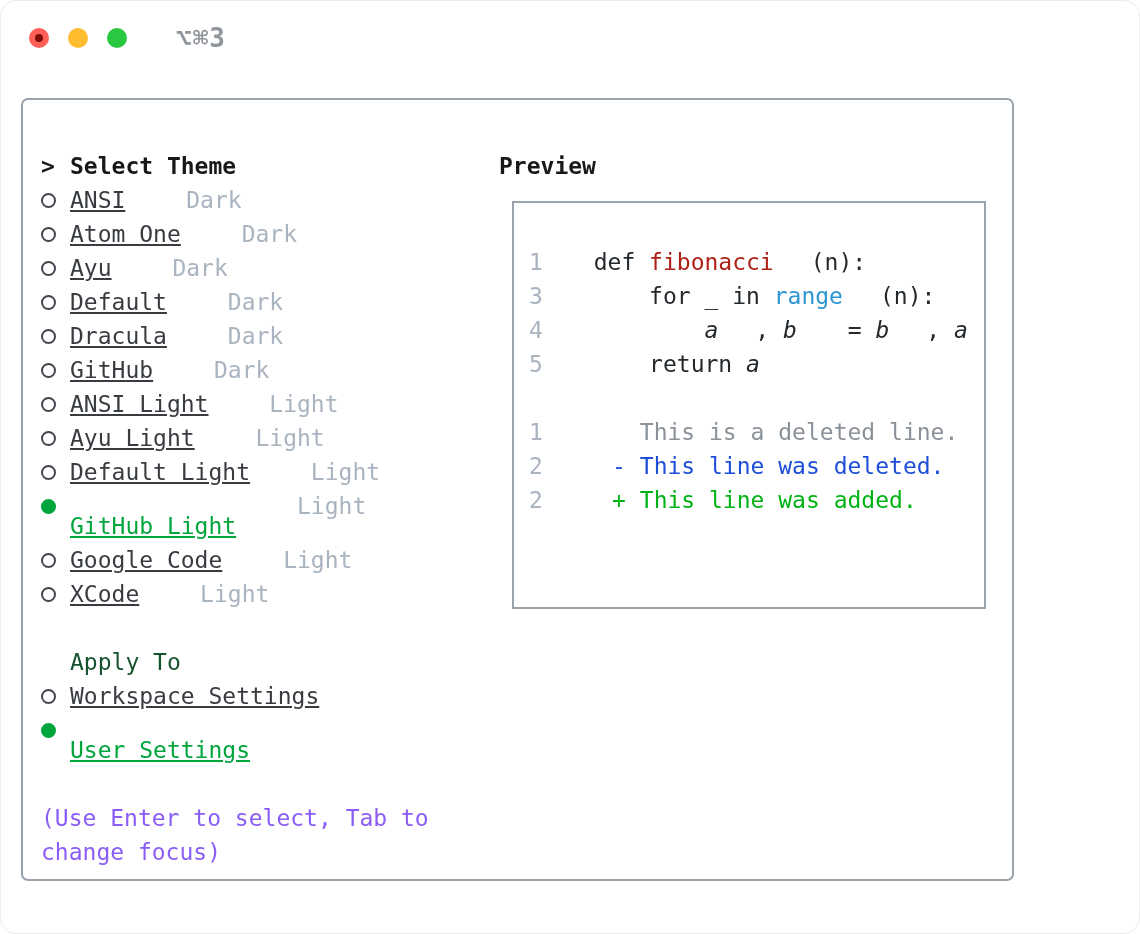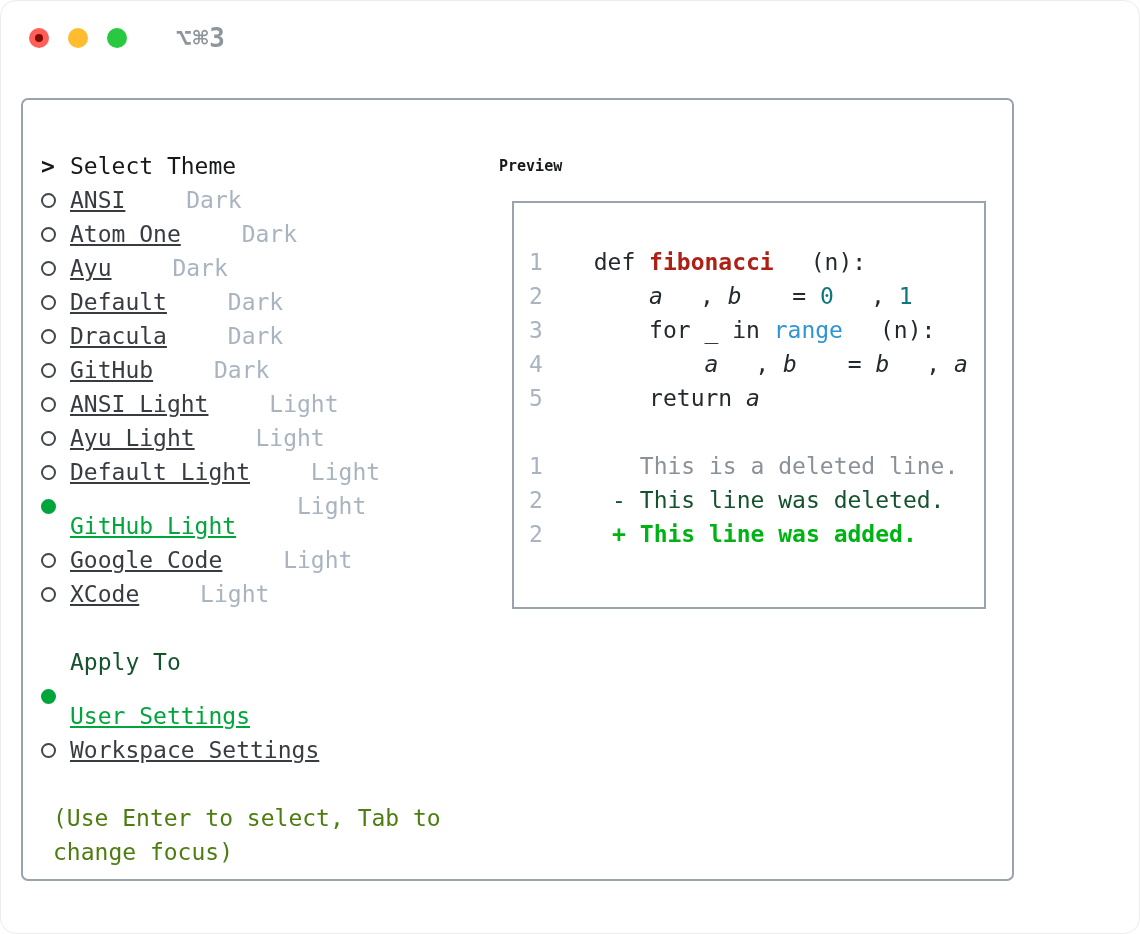--- a/index.html
+++ b/index.html
@@ -26,45 +26,45 @@
     position:absolute; left:20px; top:97px; width:993px; height:783px;
     border:2px solid #9aa2ac; border-radius:7px; background:#ffffff;
   }
 
   .left-col { position:absolute; left:18px; top:49px; width:452px; font-size:23px; line-height:34px; color:#383c41; }
   .row { display:flex; white-space:pre; }
   .marker-cell { width:29px; flex:0 0 29px; display:flex; }
   .prefix { font-weight:bold; color:#17181a; }
   .dot { width:15px; height:15px; border-radius:50%; border:2.5px solid #42474e; margin-top:10px; }
   .dot.sel { background:#00a53c; border-color:#00a53c; }
-  .hdr { font-weight:normal; color:#17181a; }
+  .hdr { font-weight:bold; color:#17181a; }
   .subhdr { color:#14532d; }
   .item-name { color:#383c41;text-decoration:underline; }
   .item-name.sel { color:#00a53c;margin-top:20px; }
   .variant { color:#a9b4c0;margin-left:47px; }
   .spacer { height:34px; }
-  .hint { margin-top:0; width:430px; color:#4d7c0f; font-size:23px; line-height:34px;margin-left:12px; }
+  .hint { margin-top:0; width:430px; color:#8b5cf6; font-size:23px; line-height:34px; }
 
   
-  .preview-title { position:absolute; left:476px; top:49px; font-size:15px; line-height:34px; font-weight:bold; color:#17181a; }
+  .preview-title { position:absolute; left:476px; top:49px; font-size:23px; line-height:34px; font-weight:bold; color:#17181a; }
   .codebox {
     position:absolute; left:489px; top:101px; width:474px; height:408px;
     border:2px solid #9aa2ac; background:#ffffff;
     padding:42px 0 0 15px; overflow:hidden;
   }
   .cl { white-space:pre; font-size:23px; line-height:34px; color:#24292e; }
   .ln { color:#a9b4c0; }
   .seg-plain { color:#24292e;margin-left:37px; }
-  .seg-function { color:#ae2015;font-weight:bold; }
+  .seg-function { color:#ae2015; }
   .seg-number { color:#0e7680; }
   .seg-builtin { color:#2e95d3; }
   .seg-variable { color:#24292e; font-style:italic; }
   .seg-context { color:#8a9199; }
-  .seg-deleted { color:#14532d; }
-  .seg-added { color:#00b315;font-weight:bold; }
+  .seg-deleted { color:#1d4ed8; }
+  .seg-added { color:#00b315; }
 </style>
 </head>
 <body>
 
 <div class="window">
 
   <div class="titlebar">
     <span class="light light-close"></span>
     <span class="light light-min"></span>
     <span class="light light-max"></span>
@@ -95,35 +95,34 @@
         </div>
 
       <div class="spacer"></div>
 
       <div class="row">
         <span class="marker-cell"></span>
         <span class="subhdr">Apply To</span>
       </div>
 
       <div id="apply-list">
+          <div class="row"><span class="marker-cell"><span class="dot"></span></span><span class="item-name">Workspace Settings</span></div>
           <div class="row"><span class="marker-cell"><span class="dot sel"></span></span><span class="item-name sel">User Settings</span></div>
-          <div class="row"><span class="marker-cell"><span class="dot"></span></span><span class="item-name">Workspace Settings</span></div>
         </div>
 
       <div class="spacer"></div>
 
       <div class="hint">(Use Enter to select, Tab to change focus)</div>
     </div>
 
     <div class="preview-title">Preview</div>
 
     <div class="codebox">
       <div id="code-lines">
           <div class="cl"><span class="ln">1 </span><span class="seg-plain">def </span><span class="seg-function">fibonacci</span><span class="seg-plain">(n):</span></div>
-          <div class="cl"><span class="ln">2 </span><span class="seg-plain">    </span><span class="seg-variable">a</span><span class="seg-plain">, </span><span class="seg-variable">b</span><span class="seg-plain"> = </span><span class="seg-number">0</span><span class="seg-plain">, </span><span class="seg-number">1</span></div>
           <div class="cl"><span class="ln">3 </span><span class="seg-plain">    for _ in </span><span class="seg-builtin">range</span><span class="seg-plain">(n):</span></div>
           <div class="cl"><span class="ln">4 </span><span class="seg-plain">        </span><span class="seg-variable">a</span><span class="seg-plain">, </span><span class="seg-variable">b</span><span class="seg-plain"> = </span><span class="seg-variable">b</span><span class="seg-plain">, </span><span class="seg-variable">a</span><span class="seg-plain"> + </span><span class="seg-variable">b</span></div>
           <div class="cl"><span class="ln">5 </span><span class="seg-plain">    return </span><span class="seg-variable">a</span></div>
         </div>
       <div class="cl">&nbsp;</div>
       <div id="diff-lines">
           <div class="cl"><span class="ln">1 </span><span class="seg-context">      This is a deleted line.</span></div>
           <div class="cl"><span class="ln">2 </span><span class="seg-deleted">    - This line was deleted.</span></div>
           <div class="cl"><span class="ln">2 </span><span class="seg-added">    + This line was added.</span></div>
         </div>

